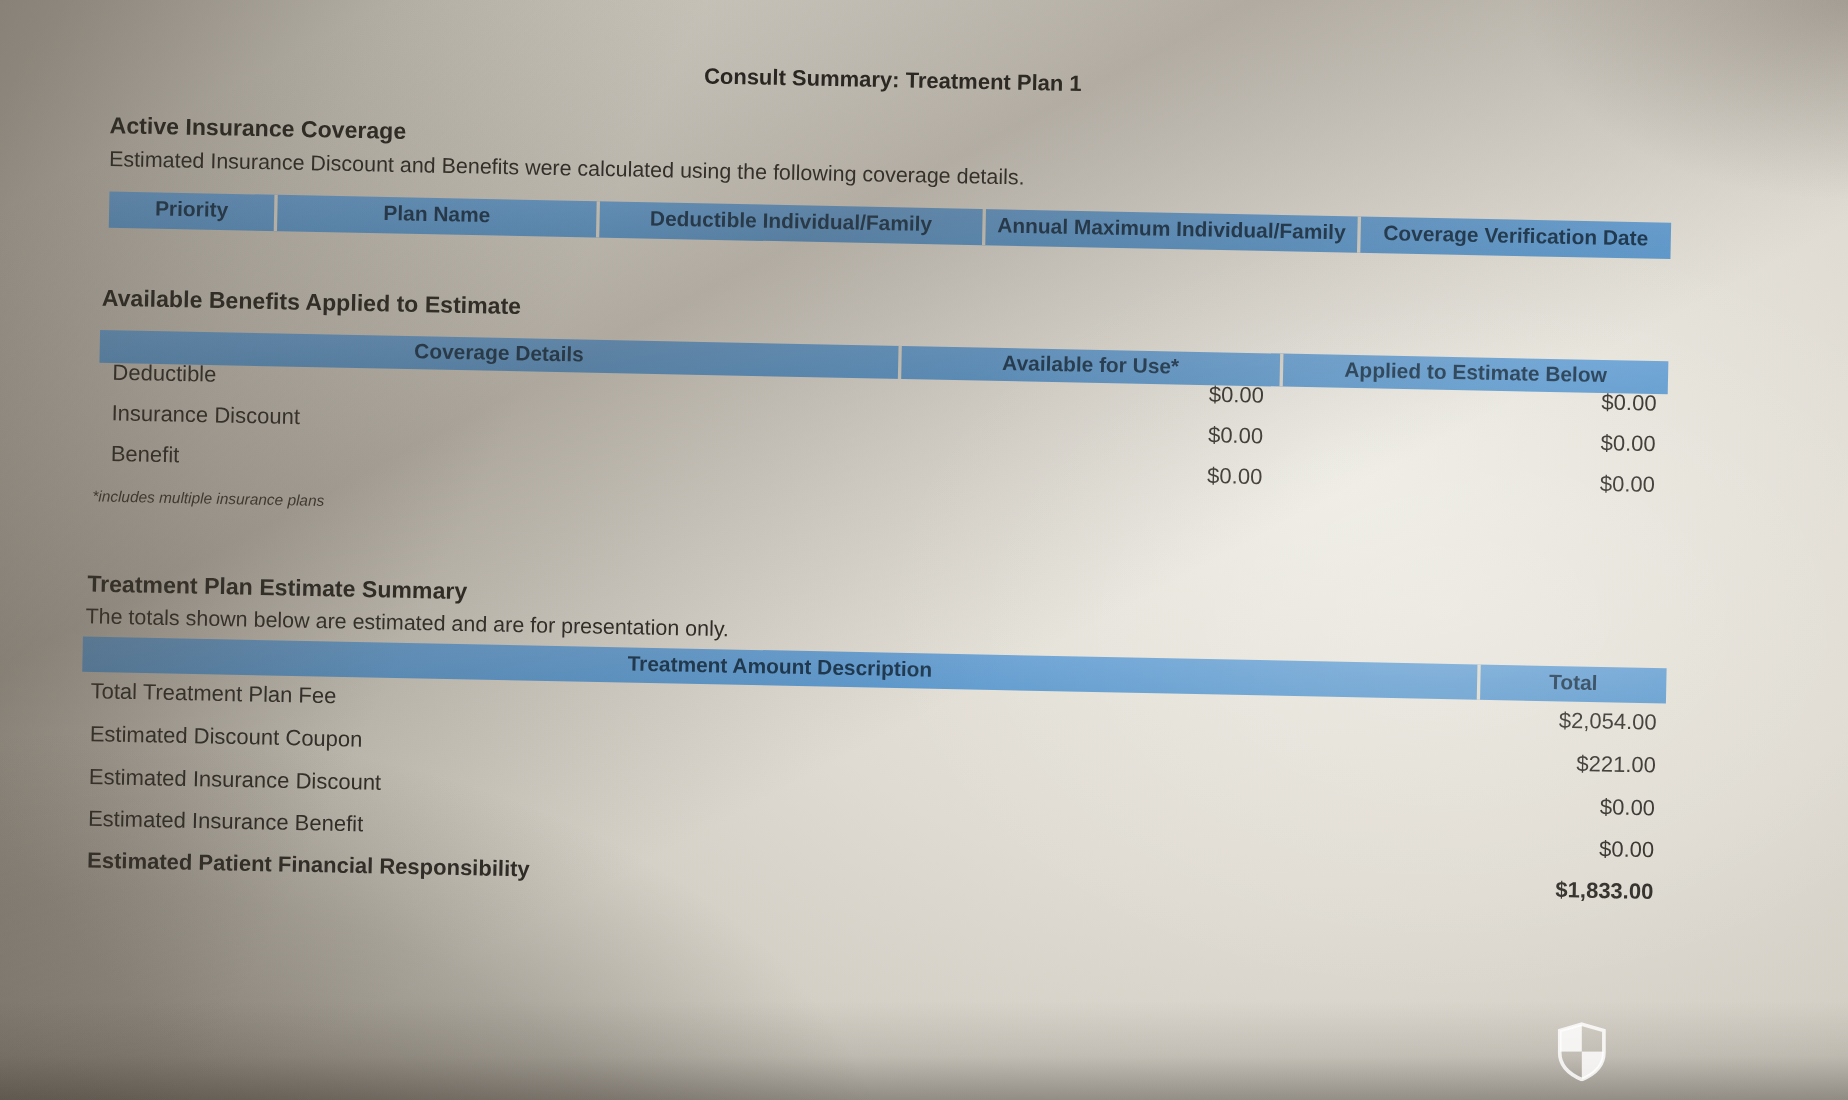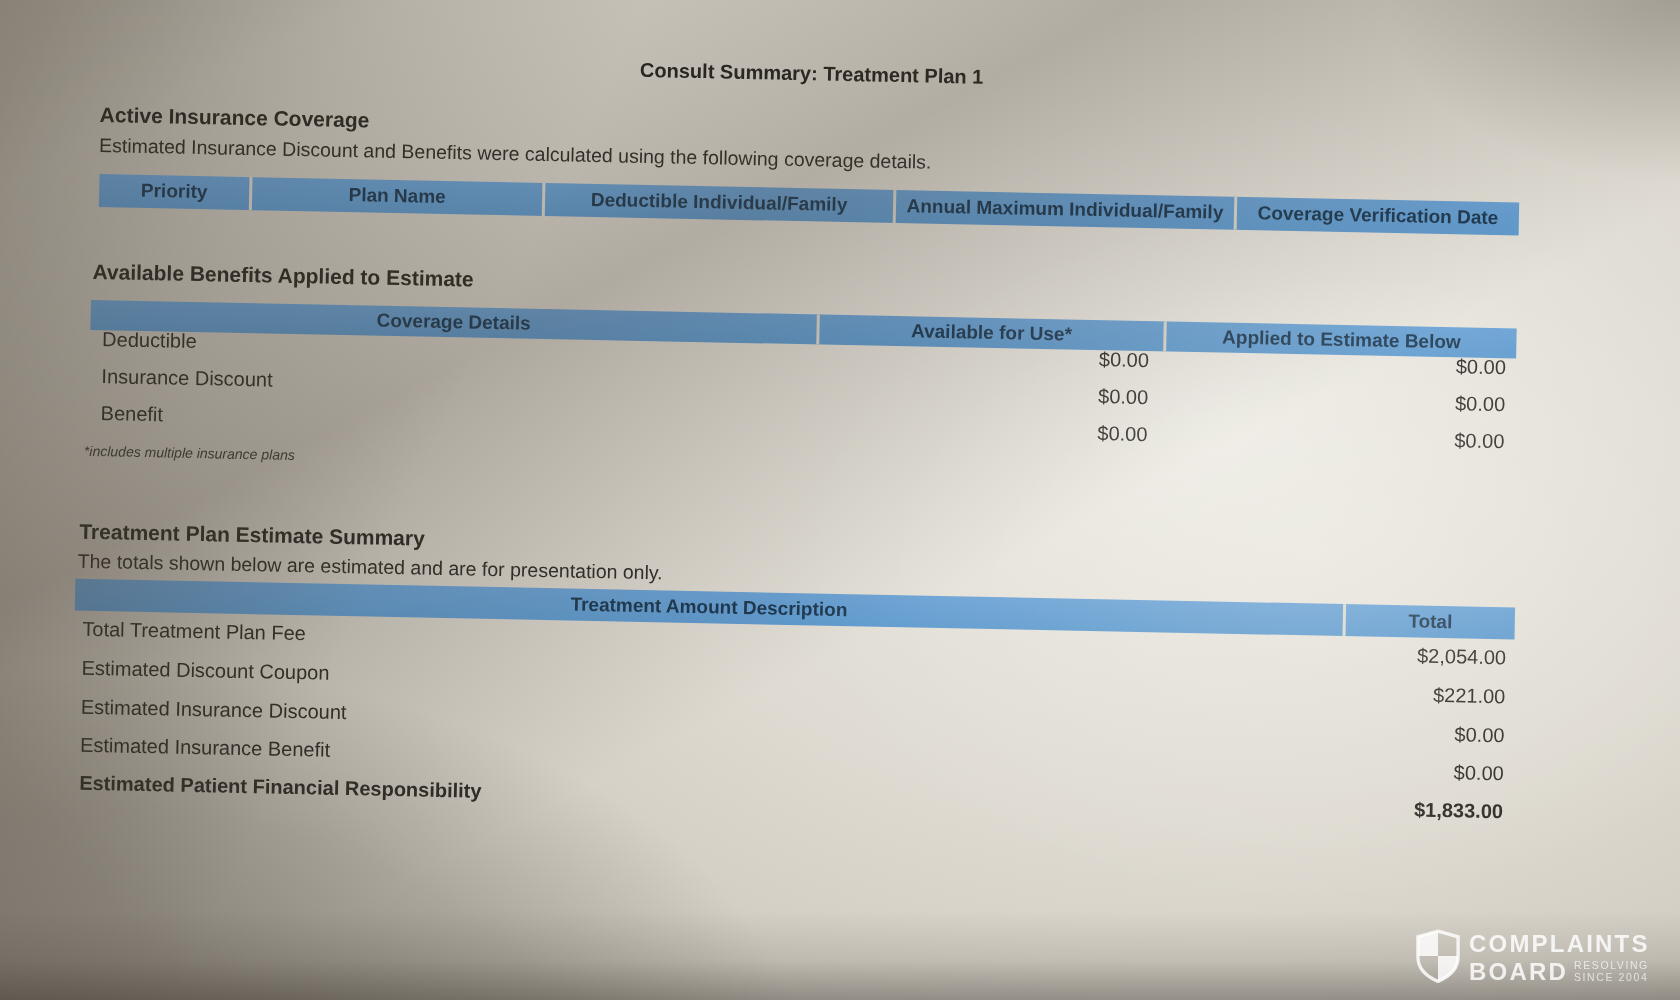--- a/index.html
+++ b/index.html
@@ -173,26 +173,16 @@
             <path d="M23 2 L44 8 V29 C44 44 30 51.5 23 54.5 C16 51.5 2 44 2 29 V8 Z"></path>
           </clipPath>
         </defs>
         <path d="M23 2 L44 8 V29 C44 44 30 51.5 23 54.5 C16 51.5 2 44 2 29 V8 Z" stroke="rgba(255,255,255,0.82)" stroke-width="3.5" fill="none"></path>
         <g clip-path="url(#shieldClip)" fill="rgba(255,255,255,0.82)">
           <rect x="2" y="2" width="21" height="26"></rect>
           <rect x="23" y="28" width="21" height="27"></rect>
         </g>
       </svg>
     </span>
-    <span class="wm-text">
-      <div class="wm-line1">COMPLAINTS</div>
-      <div class="wm-line2-wrap">
-        <span class="wm-line2">BOARD</span>
-        <span class="wm-tag">
-          <div>RESOLVING</div>
-          <div>SINCE 2004</div>
-        </span>
-      </div>
-    </span>
   </div>
 
   <div class="shadow-overlay"></div>
 </div>
 
 </body></html>

